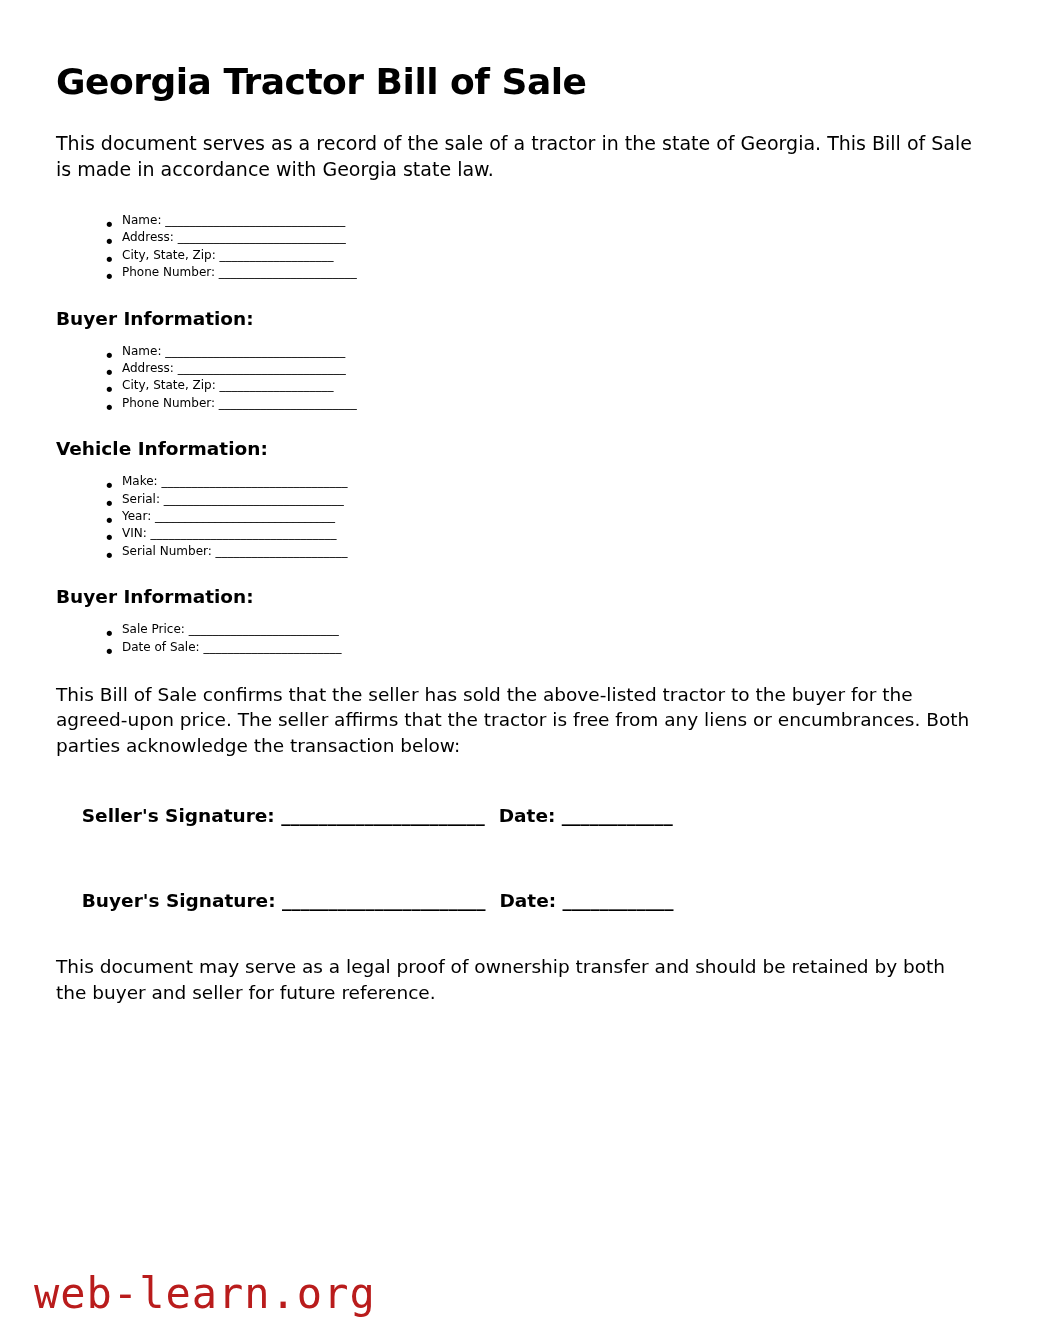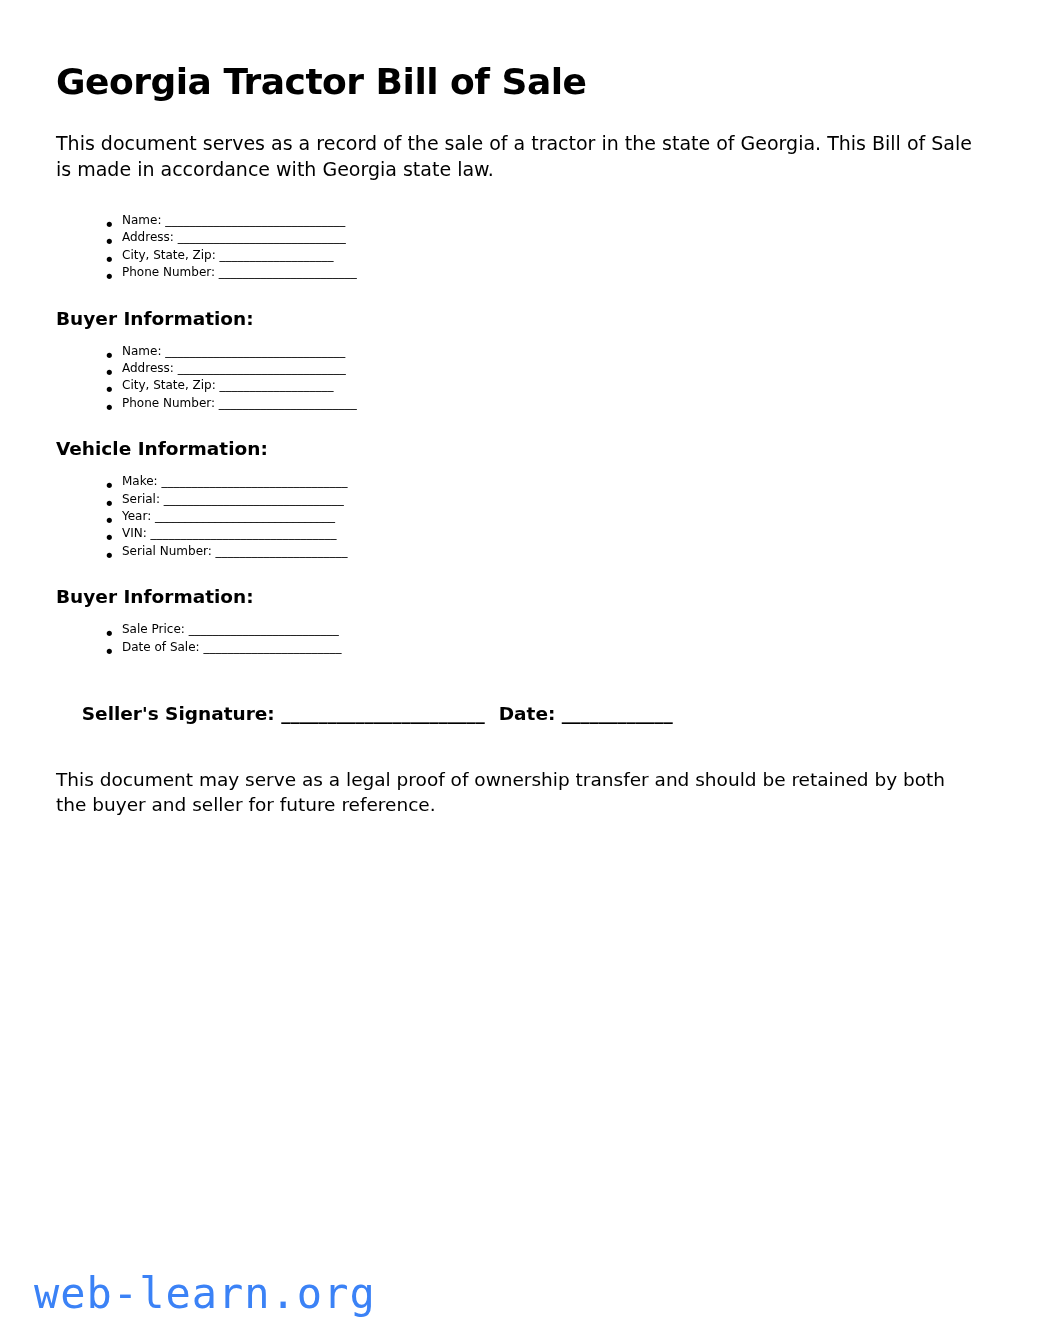--- a/index.html
+++ b/index.html
@@ -82,21 +82,21 @@
     line-height: 1.38;
     margin: 10px 0 0 0;
     max-width: 940px;
   }
   .watermark {
     position: absolute;
     left: 34px;
     bottom: 24px;
     font-family: "DejaVu Sans Mono", monospace;
     font-size: 42px;
-    color: #3b82f6;
+    color: #b91c1c;
     letter-spacing: 1px;
   }
 </style>
 </head>
 <body>
 
 <div class="page">
 
   <h1 class="doc-title">Georgia Tractor Bill of Sale</h1>
 
@@ -125,23 +125,27 @@
     <li>VIN: _______________________________</li>
     <li>Serial Number: ______________________</li>
   </ul>
 
   <h2 class="section-heading">Buyer Information:</h2>
   <ul class="field-list">
     <li>Sale Price: _________________________</li>
     <li>Date of Sale: _______________________</li>
   </ul>
 
+  <p class="body-paragraph">This Bill of Sale confirms that the seller has sold the above-listed tractor to the buyer for the agreed-upon price. The seller affirms that the tractor is free from any liens or encumbrances. Both parties acknowledge the transaction below:</p>
 
   <div class="signature-row">
     <span>Seller's Signature: ______________________</span><span class="sig-gap"></span><span>Date: ____________</span>
   </div>
 
+  <div class="signature-row">
+    <span>Buyer's Signature: ______________________</span><span class="sig-gap"></span><span>Date: ____________</span>
+  </div>
 
   <p class="closing-paragraph">This document may serve as a legal proof of ownership transfer and should be retained by both the buyer and seller for future reference.</p>
 
   <div class="watermark">web-learn.org</div>
 
 </div>
 
 </body></html>

